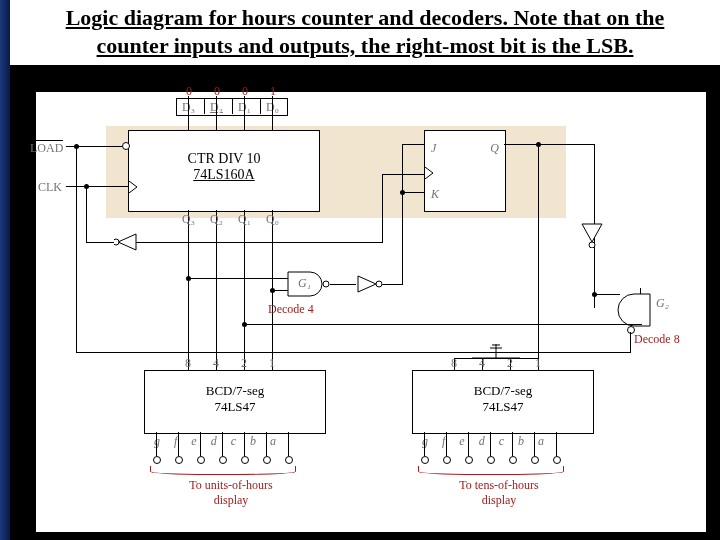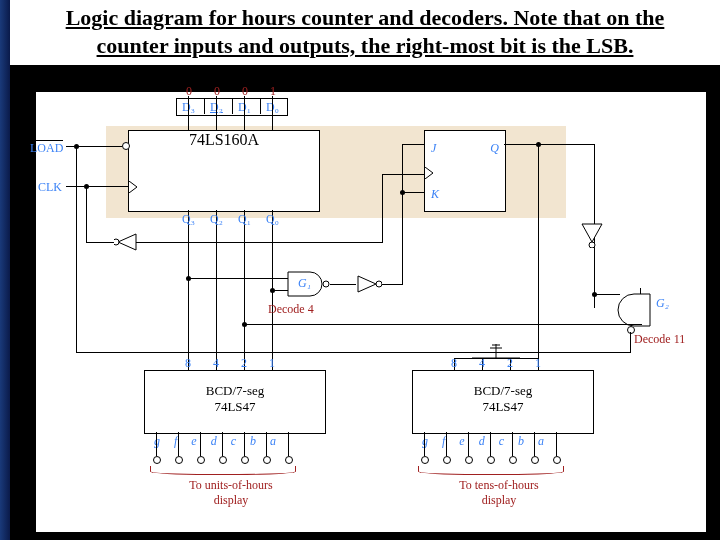--- a/index.html
+++ b/index.html
@@ -51,21 +51,21 @@
     background: #fff;
     border: 1px solid #000;
     font-family: "Times New Roman", serif;
     font-size: 13px;
     text-align: center;
   }
   .lbl {
     position: absolute;
     font-family: "Times New Roman", serif;
     font-size: 12px;
-    color: #3b82f6;
+    color: #737373;
   }
   .red { color: #a02020; }
   .wire {
     position: absolute;
     background: #000;
   }
   .dot {
     position: absolute;
     width: 5px;
     height: 5px;
@@ -113,21 +113,22 @@
   <div class="wire" style="left:180px; top:4px; width:1px; height:34px;"></div>
   <div class="wire" style="left:208px; top:4px; width:1px; height:34px;"></div>
   <div class="wire" style="left:236px; top:4px; width:1px; height:34px;"></div>
 
   <div style="position:absolute; left:140px; top:6px; width:110px; height:16px; border:1px solid #000;"></div>
   <div style="position:absolute; left:168px; top:6px; width:1px; height:16px; background:#000;"></div>
   <div style="position:absolute; left:196px; top:6px; width:1px; height:16px; background:#000;"></div>
   <div style="position:absolute; left:224px; top:6px; width:1px; height:16px; background:#000;"></div>
 
   <div class="box" style="left:92px; top:38px; width:190px; height:80px;">
-    <div style="font-size:16px;">74LS160A</div>
+    <div style="margin-top:20px; font-size:14px;">CTR DIV 10</div>
+    <div style="font-size:14px;text-decoration:underline;">74LS160A</div>
 
     <svg style="position:absolute; left:0; top:50px; width:10px; height:12px;">
         <polyline points="0,0 8,6 0,12" fill="none" stroke="#000"></polyline>
       </svg>
   </div>
 
   <div style="position:absolute; left:86px; top:50px; width:6px; height:6px; border:1px solid #000; border-radius:50%; background:#fff;"></div>
 
   <div class="wire" style="left:152px; top:118px; width:1px; height:30px;"></div>
   <div class="wire" style="left:180px; top:118px; width:1px; height:30px;"></div>
@@ -199,21 +200,21 @@
     <polygon points="2,2 22,2 12,20" fill="#fff" stroke="#000"></polygon>
     <circle cx="12" cy="23" r="3" fill="#fff" stroke="#000"></circle>
   </svg>
   <div class="wire" style="left:558px; top:156px; width:1px; height:60px;"></div>
 
   <svg style="position:absolute; left:576px; top:198px; width:40px; height:40px;">
     <path d="M4 2 H36 V18 A16 16 0 0 1 4 18 Z" transform="rotate(90 20 20)" fill="#fff" stroke="#000"></path>
   </svg>
   <div style="position:absolute; left:591px; top:234px; width:6px; height:6px; border:1px solid #000; border-radius:50%; background:#fff;"></div>
   <div class="lbl" style="left:620px; top:204px; font-style:italic;">G₂</div>
-  <div class="lbl red" style="left:598px; top:240px;">Decode 11</div>
+  <div class="lbl red" style="left:598px; top:240px;">Decode 8</div>
 
   <div class="wire" style="left:558px; top:202px; width:26px; height:1px;"></div>
   <div class="dot" style="left:556px; top:200px;"></div>
   <div class="wire" style="left:208px; top:232px; width:398px; height:1px;"></div>
   <div class="wire" style="left:606px; top:202px; width:1px; height:0px;"></div>
   <div class="wire" style="left:606px; top:200px; width:1px; height:0px;"></div>
   <div class="wire" style="left:584px; top:200px; width:1px; height:0px;"></div>
   <div class="dot" style="left:206px; top:230px;"></div>
   <div class="wire" style="left:604px; top:202px; width:1px; height:0px;"></div>
   <div class="wire" style="left:604px; top:232px; width:1px; height:-30px;"></div>

